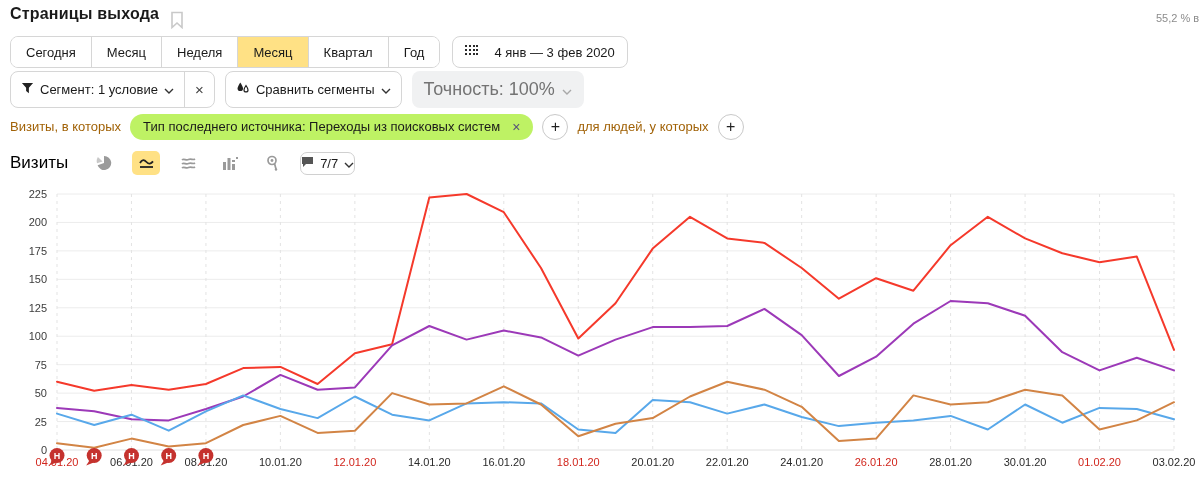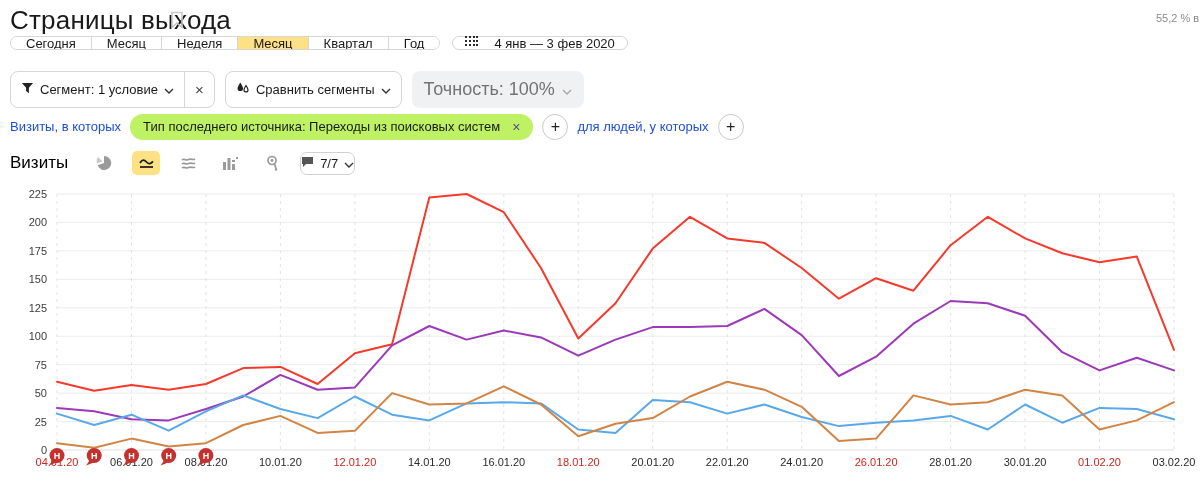--- a/index.html
+++ b/index.html
@@ -1,47 +1,47 @@
 <!DOCTYPE html>
 <html><head>
 <meta charset="utf-8">
 <style>
   * { box-sizing: border-box; margin: 0; padding: 0; }
   html,body { width:1200px; height:503px; background:#fff; overflow:hidden;
     font-family:"Liberation Sans", sans-serif; color:#1a1a1a; }
   .abs { position:absolute; }
 
   
-  .page-title { left:10px; top:5px; font-size:26px; font-weight:normal; letter-spacing:.2px; }
+  .page-title { left:10px; top:5px; font-size:16px; font-weight:bold; letter-spacing:.2px; }
   .bookmark { left:170px; top:11px; }
   .top-right-stat { left:1156px; top:12px; width:44px; overflow:hidden; white-space:nowrap;
     font-size:11px; color:#8c8c8c; }
 
   
-  .row1 { left:10px; top:36px; display:flex; align-items:stretch; gap:12px; height:14px; }
+  .row1 { left:10px; top:36px; display:flex; align-items:stretch; gap:12px; height:32px; }
   .tab-group { display:flex; border:1px solid #d6d6d6; border-radius:8px; overflow:hidden; background:#fff; }
   .tab { padding:6px 15px; font-size:13px; border-left:1px solid #d6d6d6; cursor:pointer;
     display:flex; align-items:center; white-space:nowrap; background:#fff; }
   .tab:first-child { border-left:none; }
   .tab.active { background:#ffe185; }
   .btn { display:flex; align-items:center; gap:16px; border:1px solid #d6d6d6; border-radius:8px;
     background:#fff; padding:6px 12px; font-size:13px; white-space:nowrap; cursor:pointer; }
 
   
   .row2 { left:10px; top:71px; display:flex; align-items:stretch; gap:10px; height:37px; }
   .seg-group { display:flex; align-items:stretch; border:1px solid #d6d6d6; border-radius:8px; background:#fff; overflow:hidden; }
   .seg-main { display:flex; align-items:center; gap:6px; padding:5px 10px; font-size:13px; cursor:pointer; white-space:nowrap; }
   .seg-x { display:flex; align-items:center; justify-content:center; width:30px; border-left:1px solid #d6d6d6;
     font-size:15px; color:#444; cursor:pointer; }
   .btn-disabled { display:flex; align-items:center; gap:7px; border-radius:8px; background:#f0f1f2;
     color:#737373; padding:5px 12px; font-size:18px; white-space:nowrap; border:none; }
 
   
   .row3 { left:10px; top:113px; display:flex; align-items:center; gap:9px; height:27px; }
-  .gray-label { color:#1d4ed8; font-size:13px; white-space:nowrap; }
+  .gray-label { color:#a16207; font-size:13px; white-space:nowrap; }
   .chip { display:flex; align-items:center; gap:12px; background:#bef264; border-radius:14px;
     padding:5px 13px; font-size:13px; white-space:nowrap; cursor:pointer; }
   .chip .x { color:#55517a; font-size:14px; cursor:pointer; }
   .plus-btn { width:26px; height:26px; border:1px solid #c9c9c9; border-radius:50%; background:#fff;
     display:flex; align-items:center; justify-content:center; font-size:16px; color:#222; cursor:pointer; }
 
   
   .row4 { left:10px; top:149px; display:flex; align-items:center; gap:14px; height:28px; }
   .metric-name { font-size:17px; color:#000; margin-right:8px; }
   .cicon { width:28px; height:24px; display:flex; align-items:center; justify-content:center;

